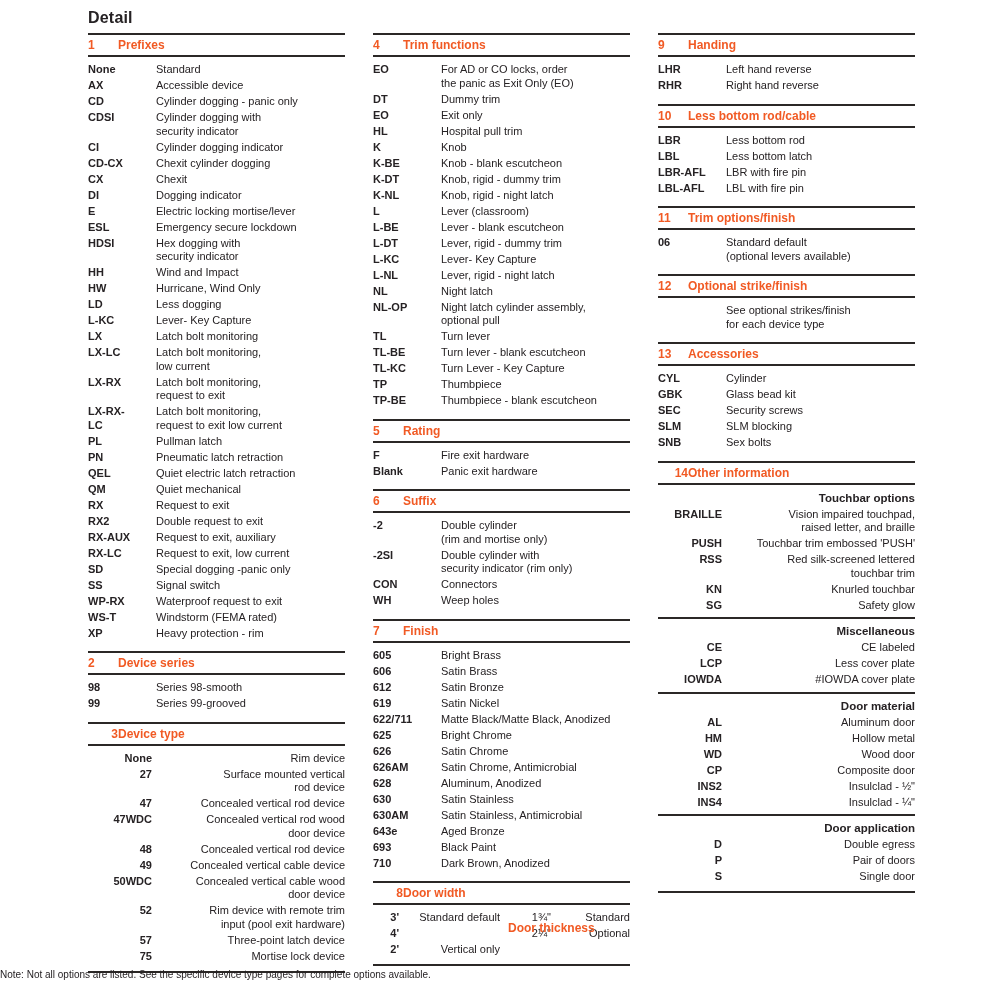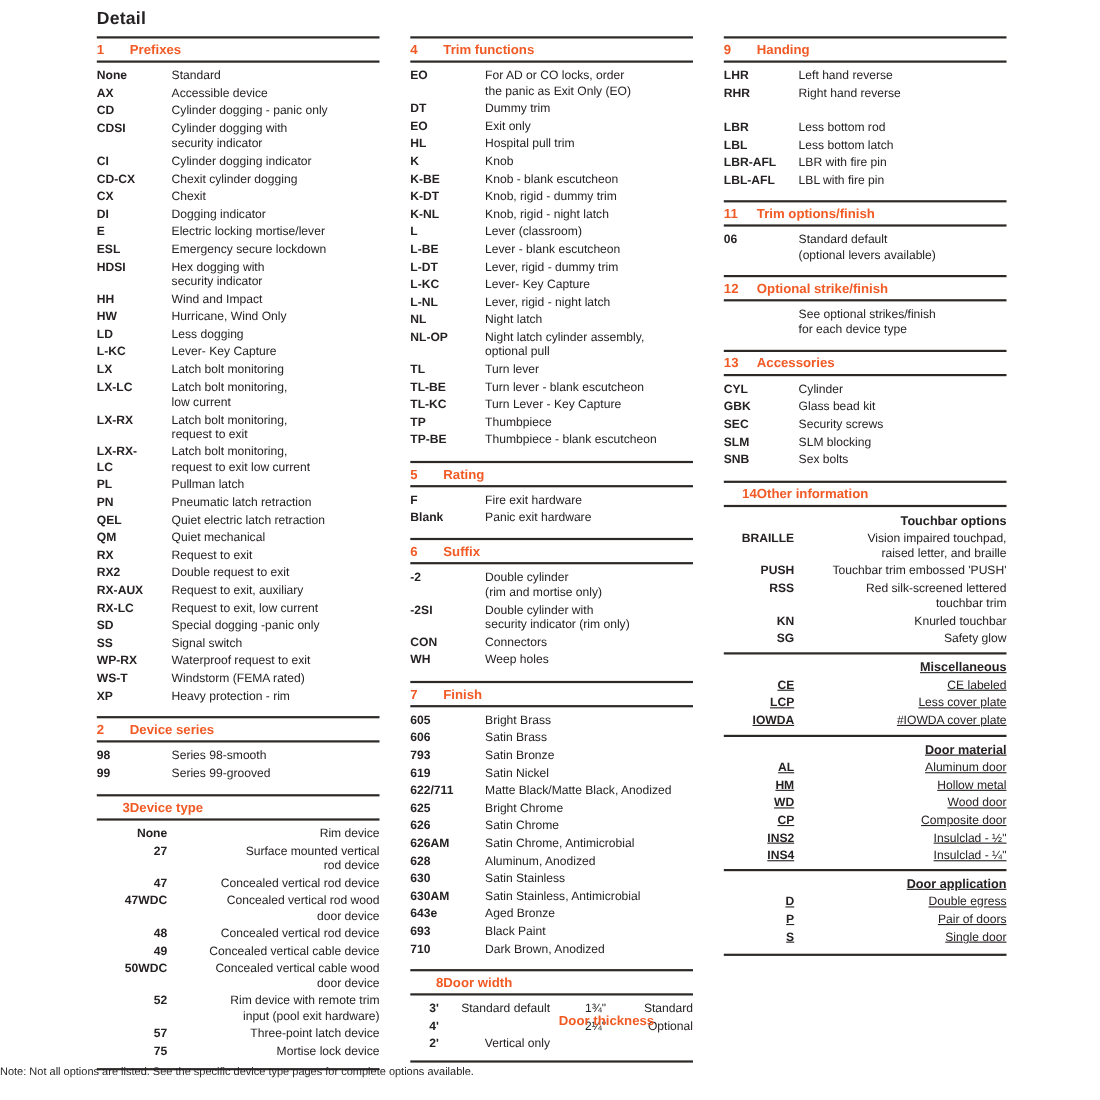--- a/index.html
+++ b/index.html
@@ -30,21 +30,21 @@
   }
   .sec-num { width:30px; flex:0 0 30px; }
   .sec-title2 { position:absolute; left:135px; top:4px;margin-top:35px; }
   .rows { padding-top:6px; }
   .row {
     display:grid; grid-template-columns:68px 1fr;
     font-size:11px; line-height:13.5px; margin-bottom:2.5px;
   }
   .code { font-weight:bold; white-space:pre-line; padding-right:4px; }
   .desc { white-space:pre-line; }
-  .group + .group { border-top:2px solid var(--rule); margin-top:5px; padding-top:5px;text-decoration:underline; }
+  .group + .group { border-top:2px solid var(--rule); margin-top:5px; padding-top:5px; }
   .subheader { font-size:11.5px; font-weight:bold; line-height:14px; margin-bottom:3px;margin-left:45px; }
   .dual-body { display:grid; grid-template-columns:127px 1fr; padding-top:6px; }
   .dual-left .row { grid-template-columns:30px 1fr; }
   .dual-right .row { grid-template-columns:55px 1fr; }
   .dual-right .code { font-weight:normal; }
   .footnote {
     position:absolute; top:969px; left:0; right:42px;
     font-size:10px; color:var(--ink);
   }
 </style>
@@ -406,21 +406,21 @@
         <div class="rows">
           <div class="row">
             <span class="code">605</span>
             <span class="desc">Bright Brass</span>
           </div>
           <div class="row">
             <span class="code">606</span>
             <span class="desc">Satin Brass</span>
           </div>
           <div class="row">
-            <span class="code">793</span>
+            <span class="code">612</span>
             <span class="desc">Satin Bronze</span>
           </div>
           <div class="row">
             <span class="code">619</span>
             <span class="desc">Satin Nickel</span>
           </div>
           <div class="row">
             <span class="code">622/711</span>
             <span class="desc">Matte Black/Matte Black, Anodized</span>
           </div>
@@ -507,20 +507,24 @@
             <span class="code">LHR</span>
             <span class="desc">Left hand reverse</span>
           </div>
           <div class="row">
             <span class="code">RHR</span>
             <span class="desc">Right hand reverse</span>
           </div>
         </div>
       </div>
       <div class="section">
+        <div class="sec-header">
+          <span class="sec-num">10</span>
+          <span class="sec-title">Less bottom rod/cable</span>
+        </div>
         <div class="rows">
           <div class="row">
             <span class="code">LBR</span>
             <span class="desc">Less bottom rod</span>
           </div>
           <div class="row">
             <span class="code">LBL</span>
             <span class="desc">Less bottom latch</span>
           </div>
           <div class="row">

